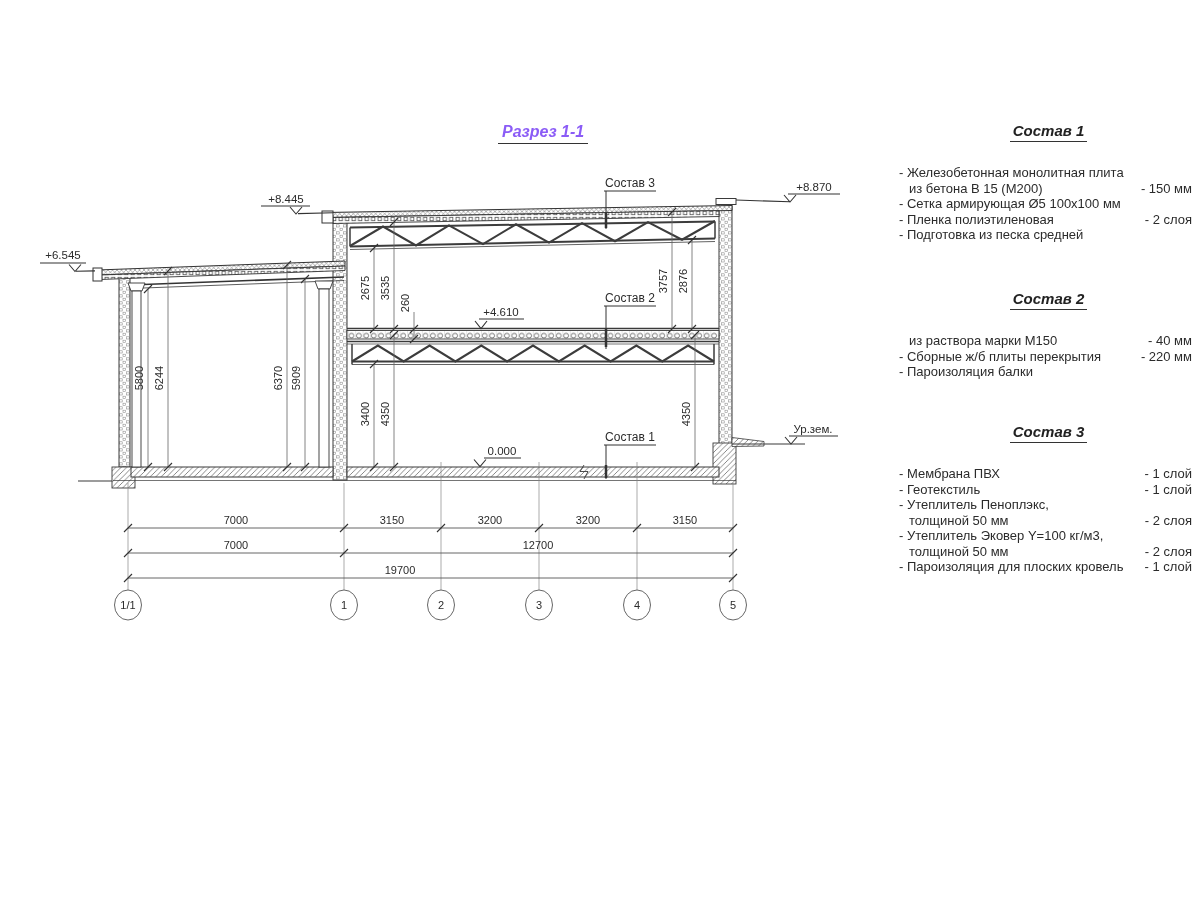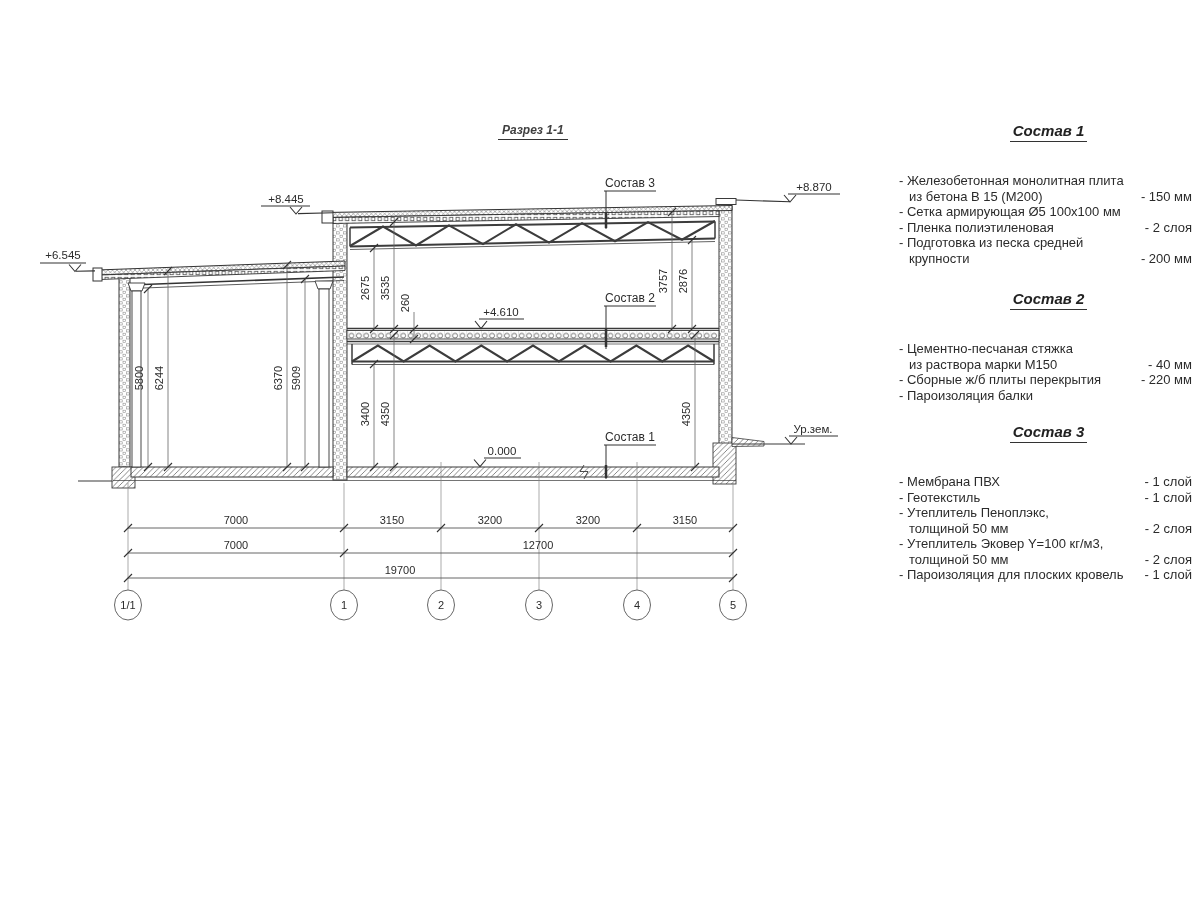--- a/index.html
+++ b/index.html
@@ -1,23 +1,23 @@
 <!DOCTYPE html>
 <html><head>
 <meta charset="utf-8">
 <style>
   html,body{margin:0;padding:0;background:#fff;}
   body{font-family:"Liberation Sans","DejaVu Sans",sans-serif;color:#2b2b2b;}
   .canvas{position:relative;width:1200px;height:900px;background:#fff;overflow:hidden;}
-  .title{position:absolute;left:498px;top:123px;font-size:12px;font-style:italic;font-weight:600;
-         color:#404040;border-bottom:1.2px solid #333;padding:0 4px 2px 4px;}
+  .title{position:absolute;left:498px;top:123px;font-size:16px;font-style:italic;font-weight:600;
+         color:#8b5cf6;border-bottom:1.2px solid #333;padding:0 4px 2px 4px;}
   .legend-section{position:absolute;width:303px;}
   .legend-head{text-align:center;font-size:15px;font-style:italic;font-weight:600;color:#222;height:19px;}
   .legend-head span{border-bottom:1.2px solid #333;padding:0 3px 2px 3px;}
-  .legend-list{margin-top:32px;padding-right:8px;}
+  .legend-list{margin-top:24px;padding-right:8px;}
   .lrow{display:flex;justify-content:space-between;font-size:13px;line-height:15.5px;white-space:nowrap;}
   .lrow .lv{padding-left:2px;}
   .lrow.ind .lv{padding-left:12px;}
   .lrow .rv{}
   svg text{font-family:"Liberation Sans","DejaVu Sans",sans-serif;fill:#2b2b2b;}
   .dimtxt{font-size:11px;}
   .elevtxt{font-size:11.5px;}
   .leadtxt{font-size:12px;}
   .bubtxt{font-size:11px;}
 </style>
@@ -210,35 +210,27 @@
           <span class="rv"></span>
         </div>
       <div class="lrow">
           <span class="lv">- Пленка полиэтиленовая</span>
           <span class="rv">-  2 слоя</span>
         </div>
       <div class="lrow">
           <span class="lv">- Подготовка из песка средней</span>
           <span class="rv"></span>
         </div>
-      <div class="lrow ind">
-          <span class="lv">крупности</span>
-          <span class="rv">- 200 мм</span>
-        </div>
     </div>
   </div>
 
   
   <div class="legend-section" style="left:897px;top:290px;">
     <div class="legend-head"><span>Состав 2</span></div>
     <div class="legend-list">
-      <div class="lrow">
-          <span class="lv">- Цементно-песчаная стяжка</span>
-          <span class="rv"></span>
-        </div>
       <div class="lrow ind">
           <span class="lv">из раствора марки М150</span>
           <span class="rv">- 40 мм</span>
         </div>
       <div class="lrow">
           <span class="lv">- Сборные ж/б плиты перекрытия</span>
           <span class="rv">- 220 мм</span>
         </div>
       <div class="lrow">
           <span class="lv">- Пароизоляция балки</span>

